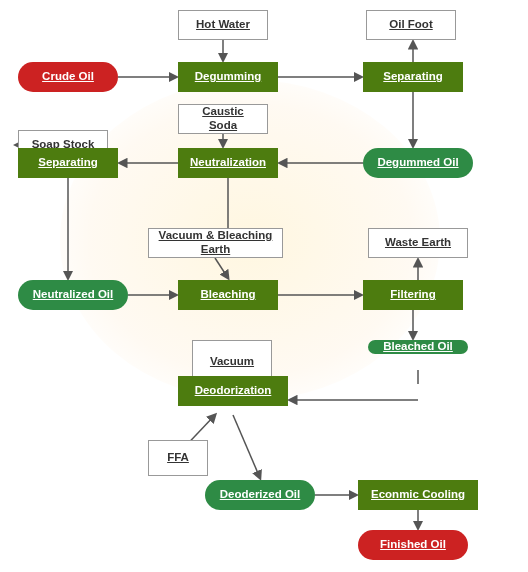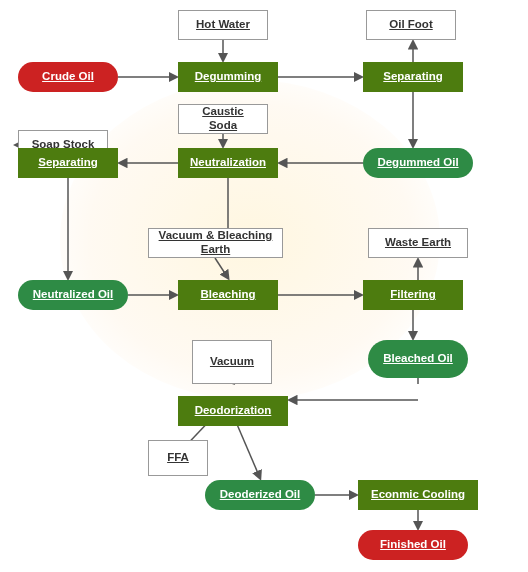--- a/index.html
+++ b/index.html
@@ -86,22 +86,22 @@
     #caustic-soda { left: 178px; top: 104px; width: 90px;  height: 30px; }
     #neutralization { left: 178px; top: 148px; width: 100px; height: 30px; }
     #degummed-oil { left: 363px; top: 148px; width: 110px; height: 30px; }
     #separating2  { left: 18px;  top: 148px; width: 100px; height: 30px; }
     #vac-earth    { left: 148px; top: 228px; width: 135px; height: 30px; }
     #waste-earth  { left: 368px; top: 228px; width: 100px; height: 30px; }
     #neutralized-oil { left: 18px; top: 280px; width: 110px; height: 30px; }
     #bleaching    { left: 178px; top: 280px; width: 100px; height: 30px; }
     #filtering    { left: 363px; top: 280px; width: 100px; height: 30px; }
     #vacuum       { left: 192px; top: 340px; width: 80px;  height: 44px; }
-    #deodorization { left: 178px; top: 396px; width: 110px; height: 30px; }
-    #bleached-oil { left: 368px; top: 340px; width: 100px; height: 38px; }
+    #deodorization { left: 178px; top: 376px; width: 110px; height: 30px; }
+    #bleached-oil { left: 368px; top: 340px; width: 100px; height: 14px; }
     #ffa          { left: 148px; top: 440px; width: 60px;  height: 36px; }
     #deoderized-oil { left: 205px; top: 480px; width: 110px; height: 30px; }
     #economic-cooling { left: 358px; top: 480px; width: 120px; height: 30px; }
     #finished-oil { left: 358px; top: 530px; width: 110px; height: 30px; }
   </style>
 </head>
 <body>
 
 <div class="diagram">
 

